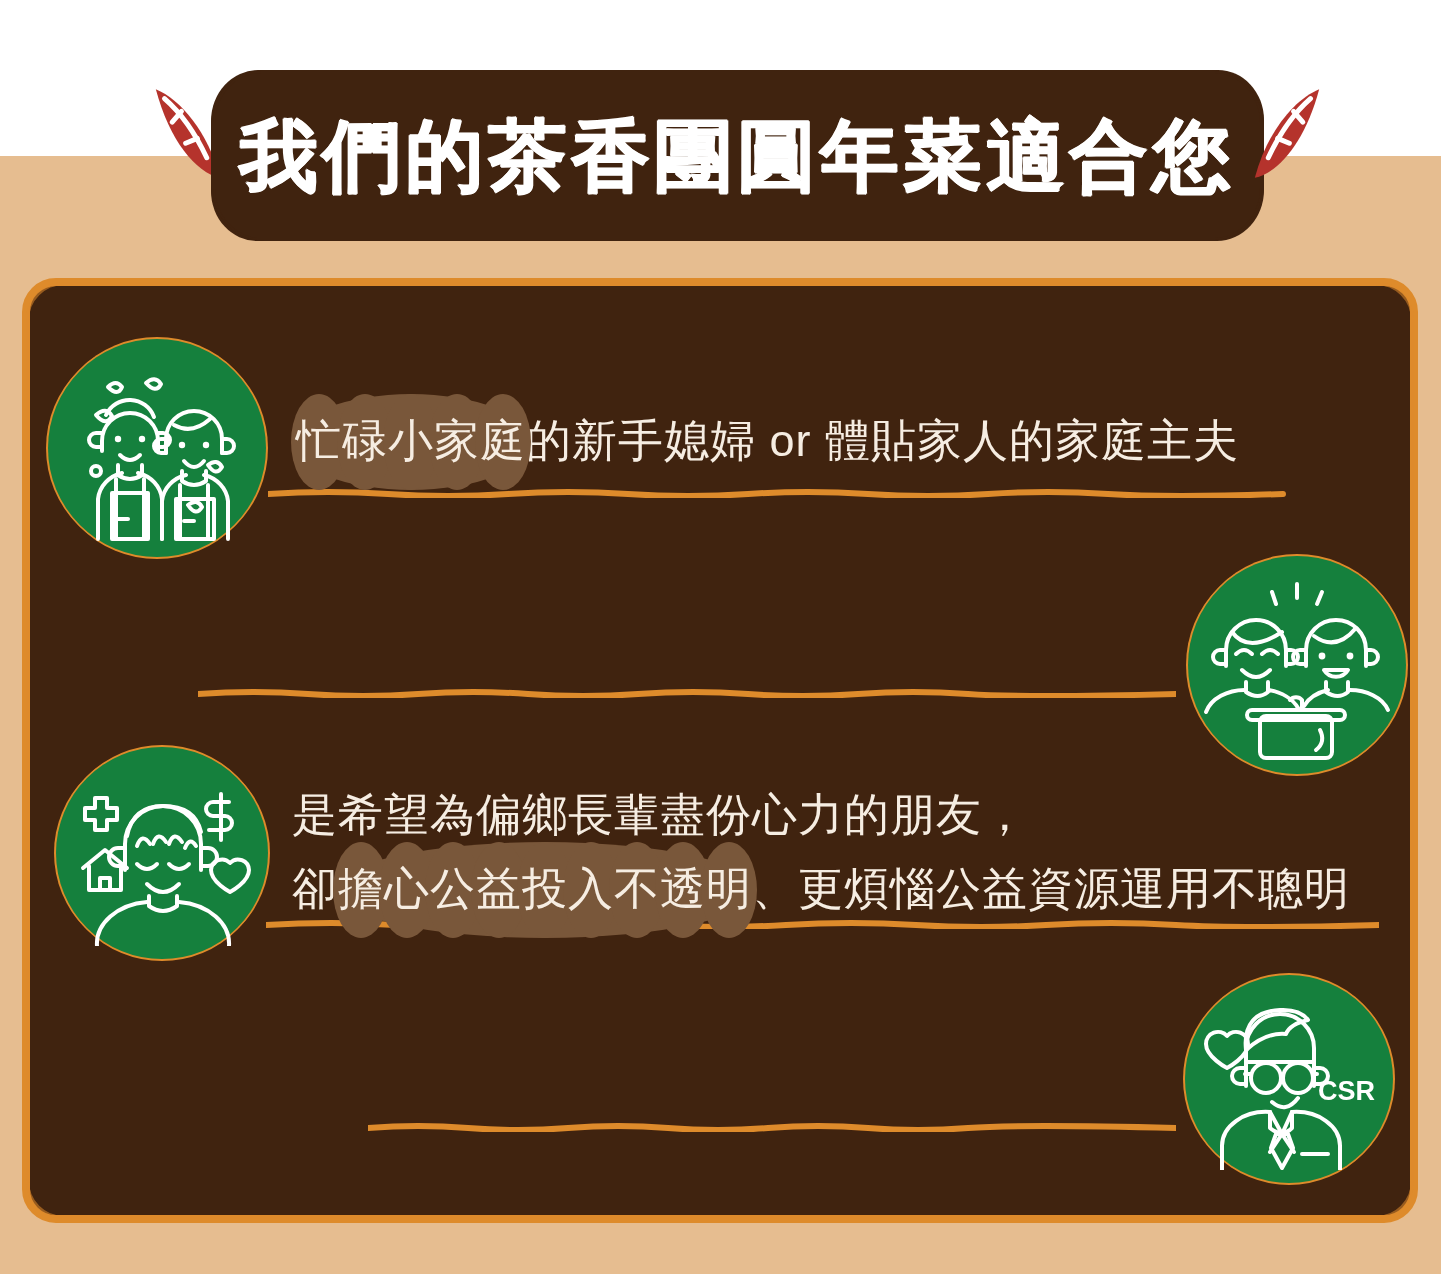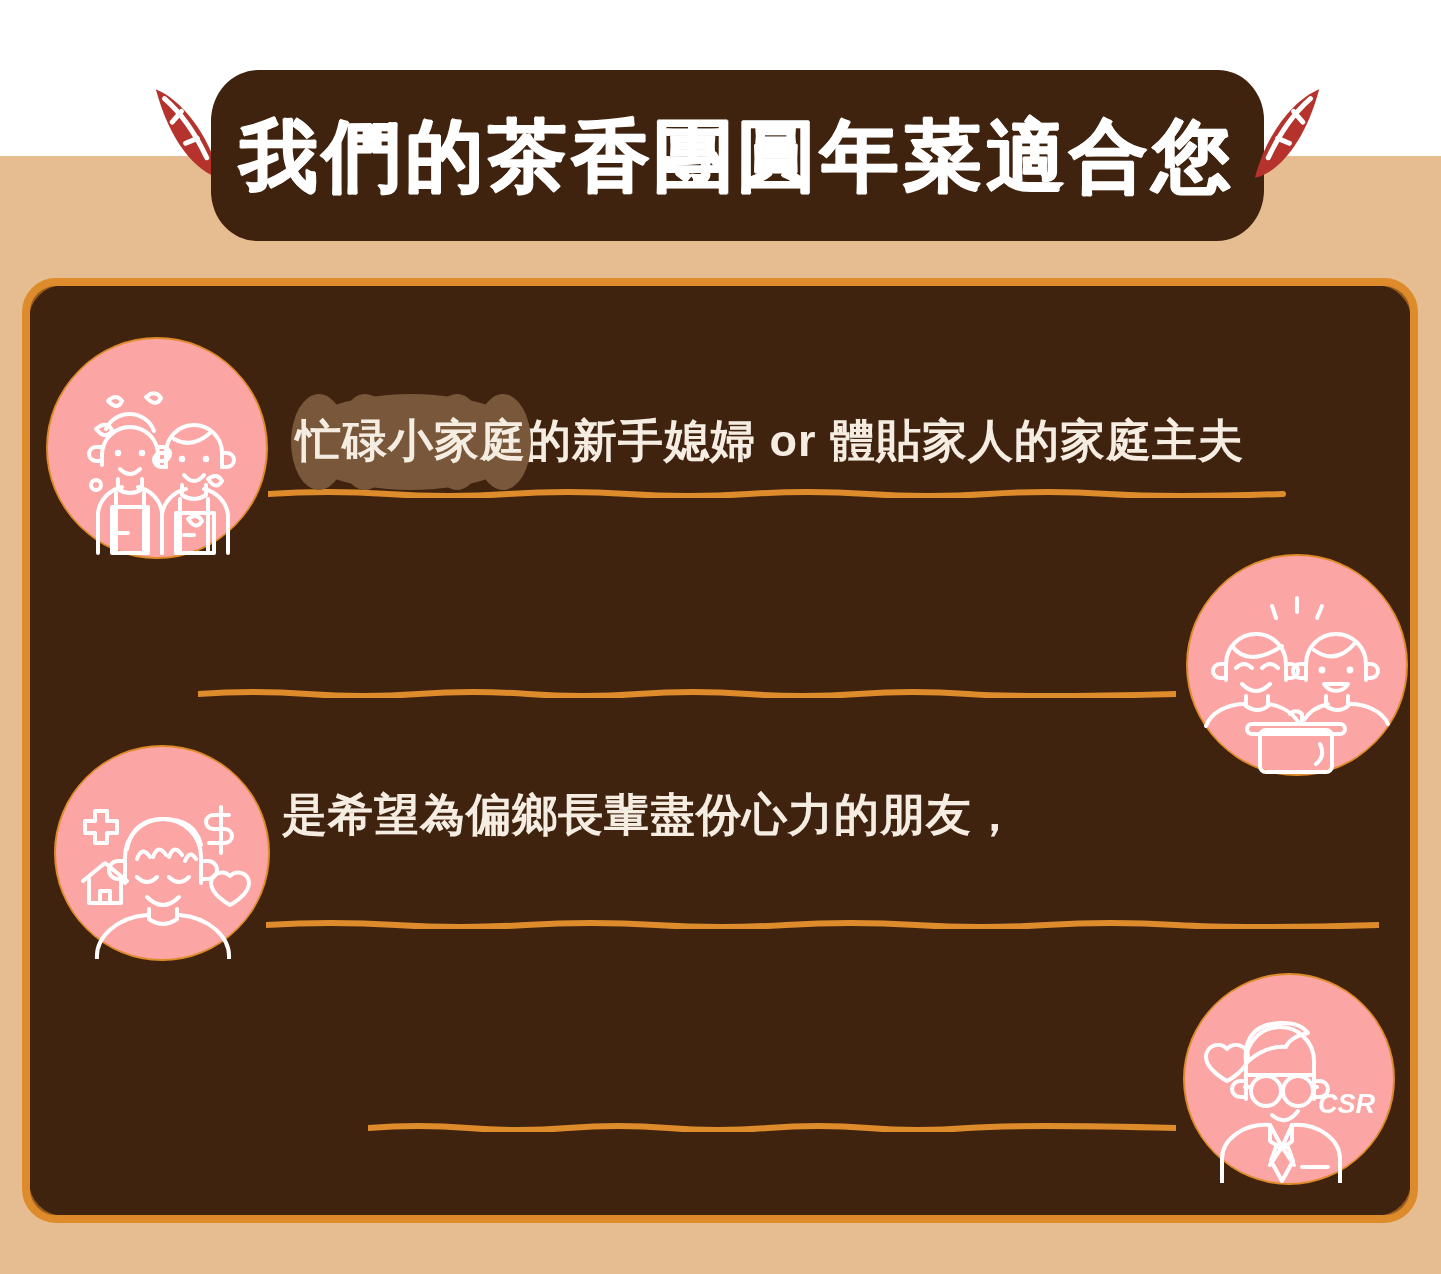--- a/index.html
+++ b/index.html
@@ -54,38 +54,37 @@
     border-radius:34px;
   }
   #card::before{
     content:"";position:absolute;left:-4px;top:-4px;right:-4px;bottom:-4px;
     border:3px solid #DE8B2B;border-radius:38px;opacity:.55;pointer-events:none;
   }
 
   
   .icon-circle{
     position:absolute;border-radius:50%;
-    background:#fca5a5;
-    display:flex;align-items:flex-end;justify-content:center;
+    background:#15803d;
+    display:flex;align-items:center;justify-content:center;
     box-shadow:2px 0 0 0 #DE8B2B,-2px 0 0 0 #DE8B2B,0 2px 0 0 #DE8B2B,0 -2px 0 0 #DE8B2B;
-    font-style:italic;
   }
   .icon-circle svg{display:block;}
 
   #icon-1{left:48px;top:339px;width:218px;height:218px;}
   #icon-2{left:1188px;top:556px;width:218px;height:218px;}
   #icon-3{left:56px;top:747px;width:212px;height:212px;}
   #icon-4{left:1185px;top:975px;width:208px;height:208px;}
 
   
   .line{
     white-space:nowrap;
     color:#F6EDE2;
     font-size:45px;
-    font-weight:bold;
+    font-weight:normal;
     line-height:74px;
     letter-spacing:1px;
     font-family:"Liberation Sans","DejaVu Sans",sans-serif;
     position:relative;
   }
   .line .hl{
     position:relative;
     display:inline-block;
     padding:0 4px;
     z-index:1;
@@ -99,21 +98,21 @@
     z-index:-1;
   }
   .line .hl .ch{position:relative;display:inline-block;}
   .line .hl .ch::before{
     content:"";position:absolute;left:-5px;right:-5px;top:-10px;bottom:-12px;
     background:#79573A;border-radius:50%;z-index:-1;
   }
 
   #text-1{position:absolute;left:296px;top:404px;}
   #text-2{position:absolute;left:208px;top:604px;}
-  #text-3{position:absolute;left:282px;top:778px;}
+  #text-3{position:absolute;left:292px;top:778px;}
   #text-4{position:absolute;left:370px;top:1039px;}
 
   
   .divider{position:absolute;height:10px;}
   .divider svg{display:block;width:100%;height:100%;}
   #divider-1{left:268px;top:488px;width:1035px;}
   #divider-2{left:198px;top:688px;width:978px;}
   #divider-3{left:266px;top:919px;width:1113px;}
   #divider-4{left:368px;top:1122px;width:808px;}
 </style>
@@ -303,20 +302,23 @@
     <div class="line">
       <span class="hl" style="padding: 0px;"><span class="ch">忙</span><span class="ch">碌</span><span class="ch">小</span><span class="ch">家</span><span class="ch">庭</span></span><span>的新手媳婦 or 體貼家人的家庭主夫</span>
     </div>
   </div>
 
 
   <div id="text-3">
     <div class="line">
       <span>是希望為偏鄉長輩盡份心力的朋友，</span>
     </div>
+    <div class="line">
+      <span>卻</span><span class="hl" style="padding: 0px;"><span class="ch">擔</span><span class="ch">心</span><span class="ch">公</span><span class="ch">益</span><span class="ch">投</span><span class="ch">入</span><span class="ch">不</span><span class="ch">透</span><span class="ch">明</span></span><span>、更煩惱公益資源運用不聰明</span>
+    </div>
   </div>
 
 
   <div class="divider" id="divider-1">
     <svg viewBox="0 0 1035 10" preserveAspectRatio="none">
       <path d="M0 6 q60 -4 120 0 t120 0 t120 0 t120 0 t120 0 t120 0 t120 0 t175 0" stroke="#DE8B2B" stroke-width="6" fill="none" stroke-linecap="round"></path>
     </svg>
   </div>
   <div class="divider" id="divider-2">
     <svg viewBox="0 0 978 10" preserveAspectRatio="none">

